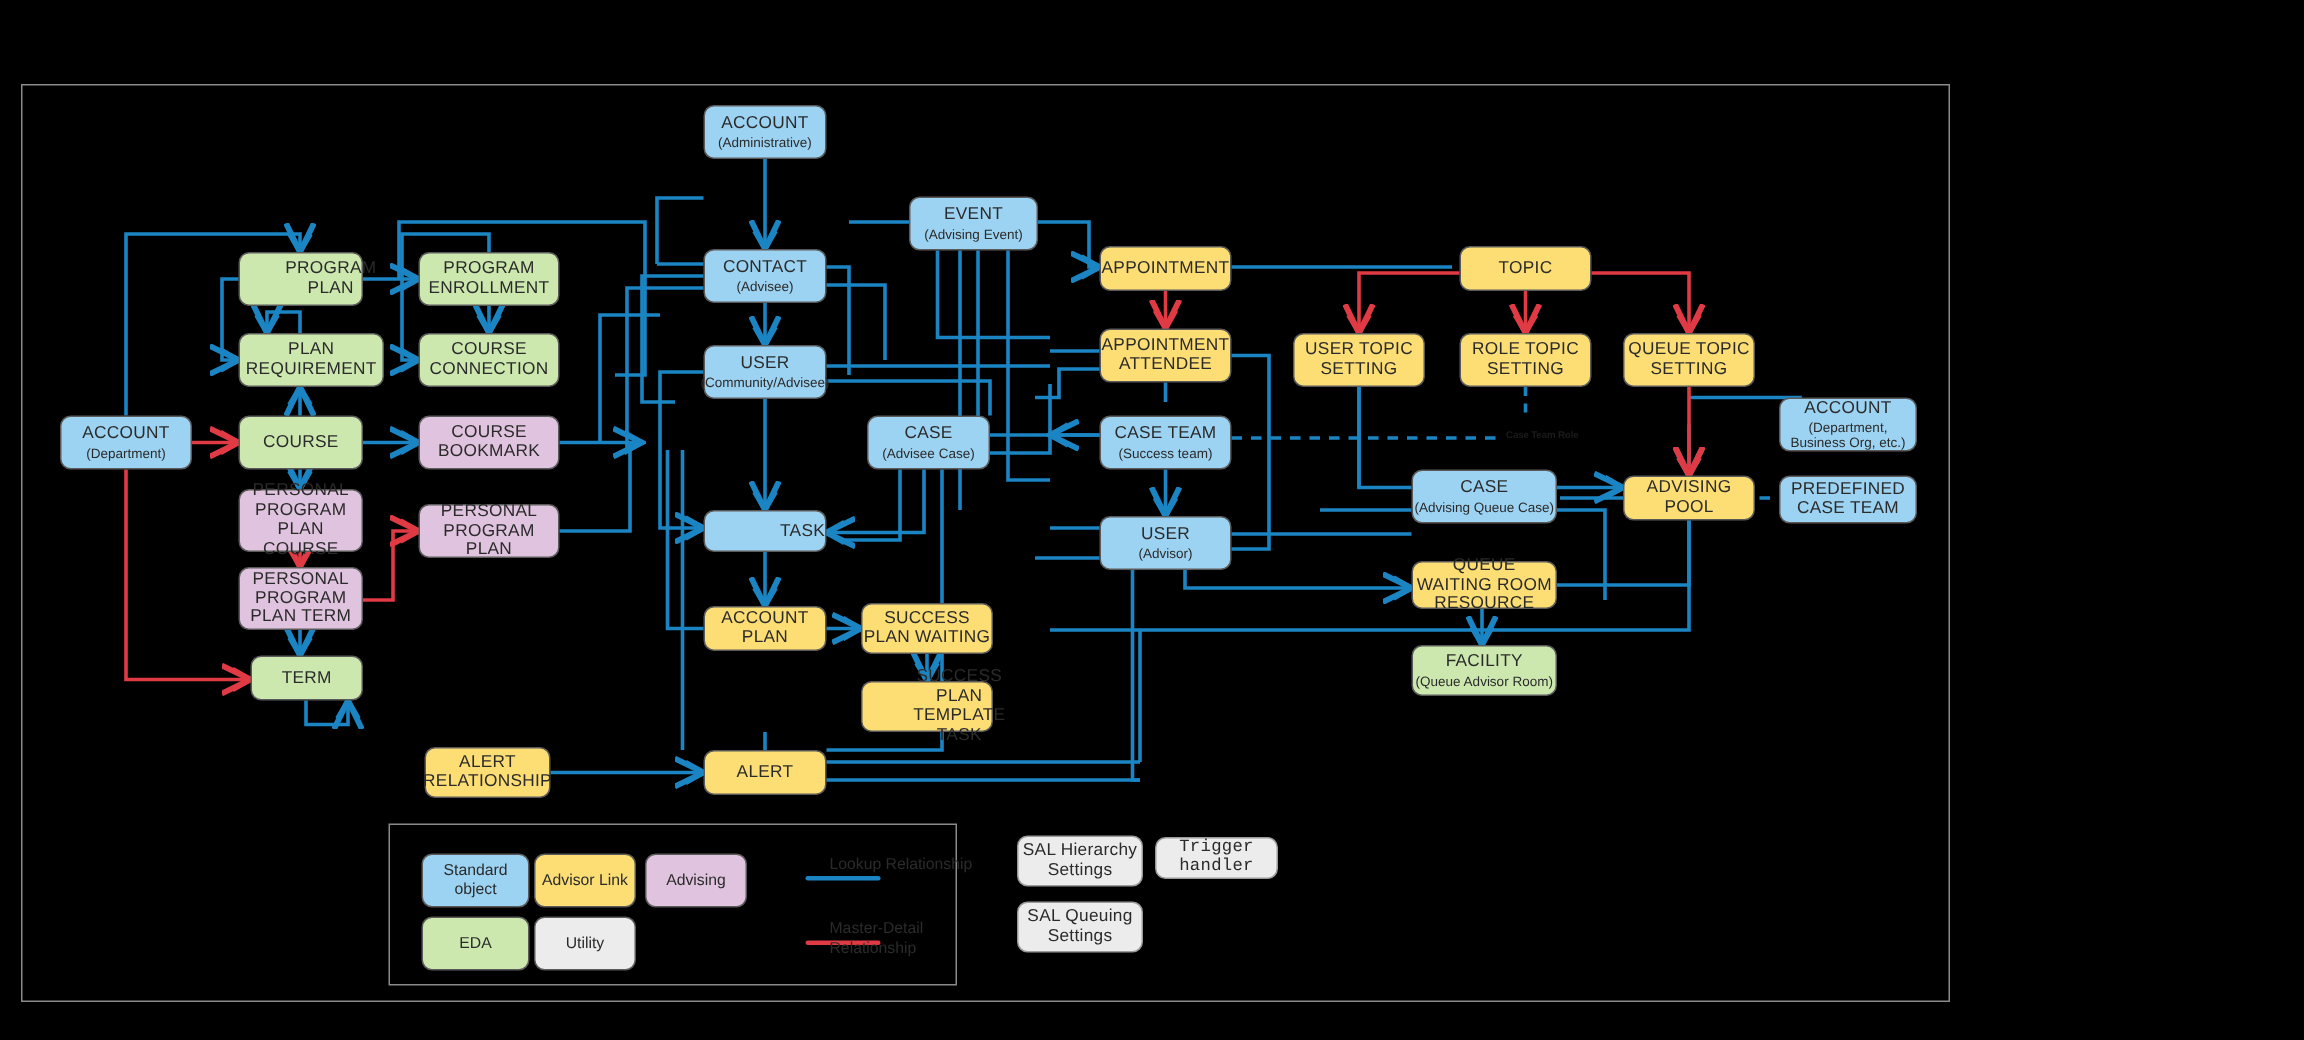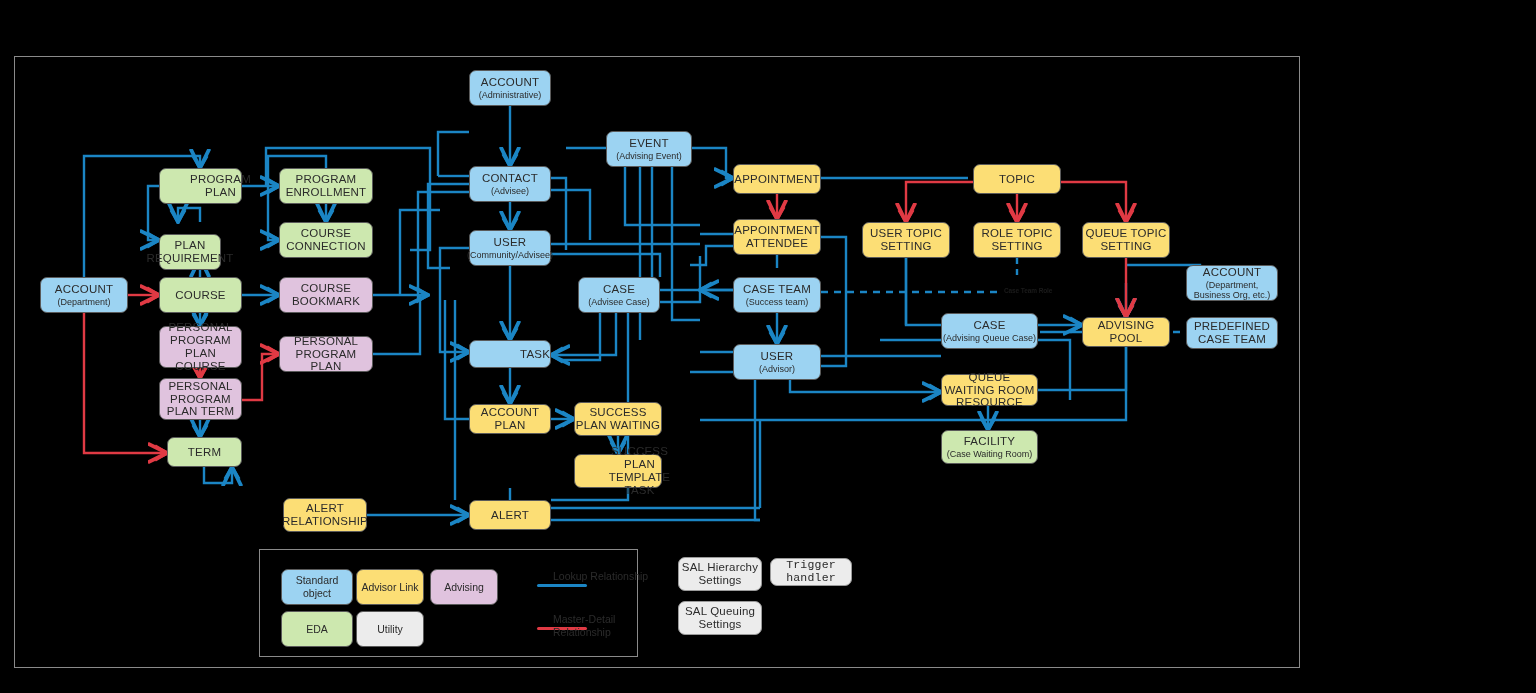--- a/index.html
+++ b/index.html
@@ -186,21 +186,21 @@
       <div class="node std" style="left: 469px; top: 166px; width: 82px; height: 36px;">
         <div class="t1">CONTACT</div>
         <div class="t2">(Advisee)</div>
       </div>
       <div class="node adv" style="left: 733px; top: 164px; width: 88px; height: 30px;">
         <div class="t1">APPOINTMENT</div>
       </div>
       <div class="node adv" style="left: 973px; top: 164px; width: 88px; height: 30px;">
         <div class="t1">TOPIC</div>
       </div>
-      <div class="node eda" style="left: 159px; top: 234px; width: 62px; height: 36px; justify-content: center;">
+      <div class="node eda" style="left: 159px; top: 222px; width: 97px; height: 36px; justify-content: center;">
         <div class="t1">PLAN REQUIREMENT</div>
       </div>
       <div class="node eda" style="left: 279px; top: 222px; width: 94px; height: 36px;">
         <div class="t1">COURSE CONNECTION</div>
       </div>
       <div class="node adv" style="left: 733px; top: 219px; width: 88px; height: 36px;">
         <div class="t1">APPOINTMENT ATTENDEE</div>
       </div>
       <div class="node adv" style="left: 862px; top: 222px; width: 88px; height: 36px;">
         <div class="t1">USER TOPIC SETTING</div>
@@ -270,21 +270,21 @@
         <div class="t1">ACCOUNT PLAN</div>
       </div>
       <div class="node adv" style="left: 574px; top: 402px; width: 88px; height: 34px;">
         <div class="t1">SUCCESS PLAN WAITING</div>
       </div>
       <div class="node eda" style="left: 167px; top: 437px; width: 75px; height: 30px;">
         <div class="t1">TERM</div>
       </div>
       <div class="node eda" style="left: 941px; top: 430px; width: 97px; height: 34px;">
         <div class="t1">FACILITY</div>
-        <div class="t2">(Case Waiting Room)</div>
+        <div class="t2">(Queue Advisor Room)</div>
       </div>
       <div class="node adv" style="left: 574px; top: 454px; width: 88px; height: 34px; padding-left: 43px;">
         <div class="t1">SUCCESS PLAN TEMPLATE TASK</div>
       </div>
       <div class="node adv" style="left: 283px; top: 498px; width: 84px; height: 34px;">
         <div class="t1">ALERT RELATIONSHIP</div>
       </div>
       <div class="node adv" style="left: 469px; top: 500px; width: 82px; height: 30px;">
         <div class="t1">ALERT</div>
       </div>

